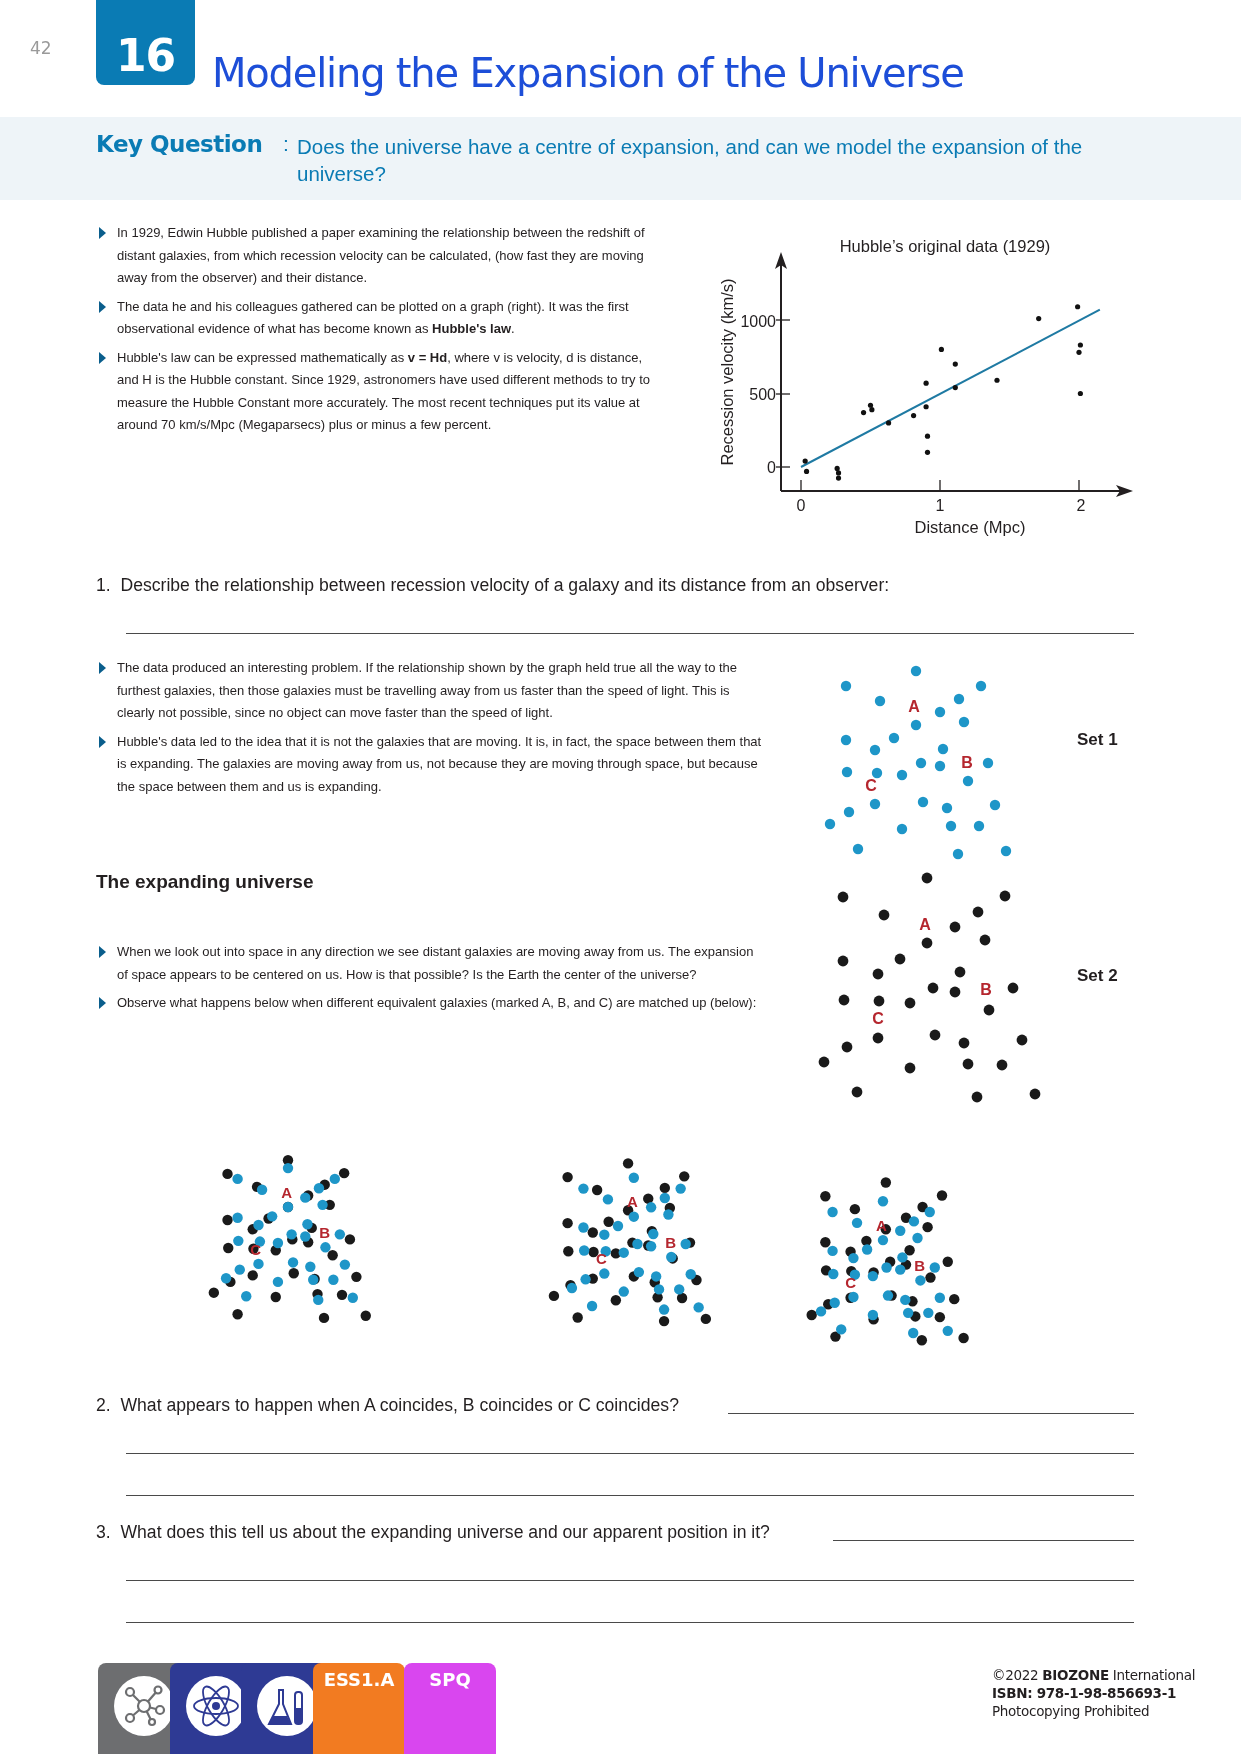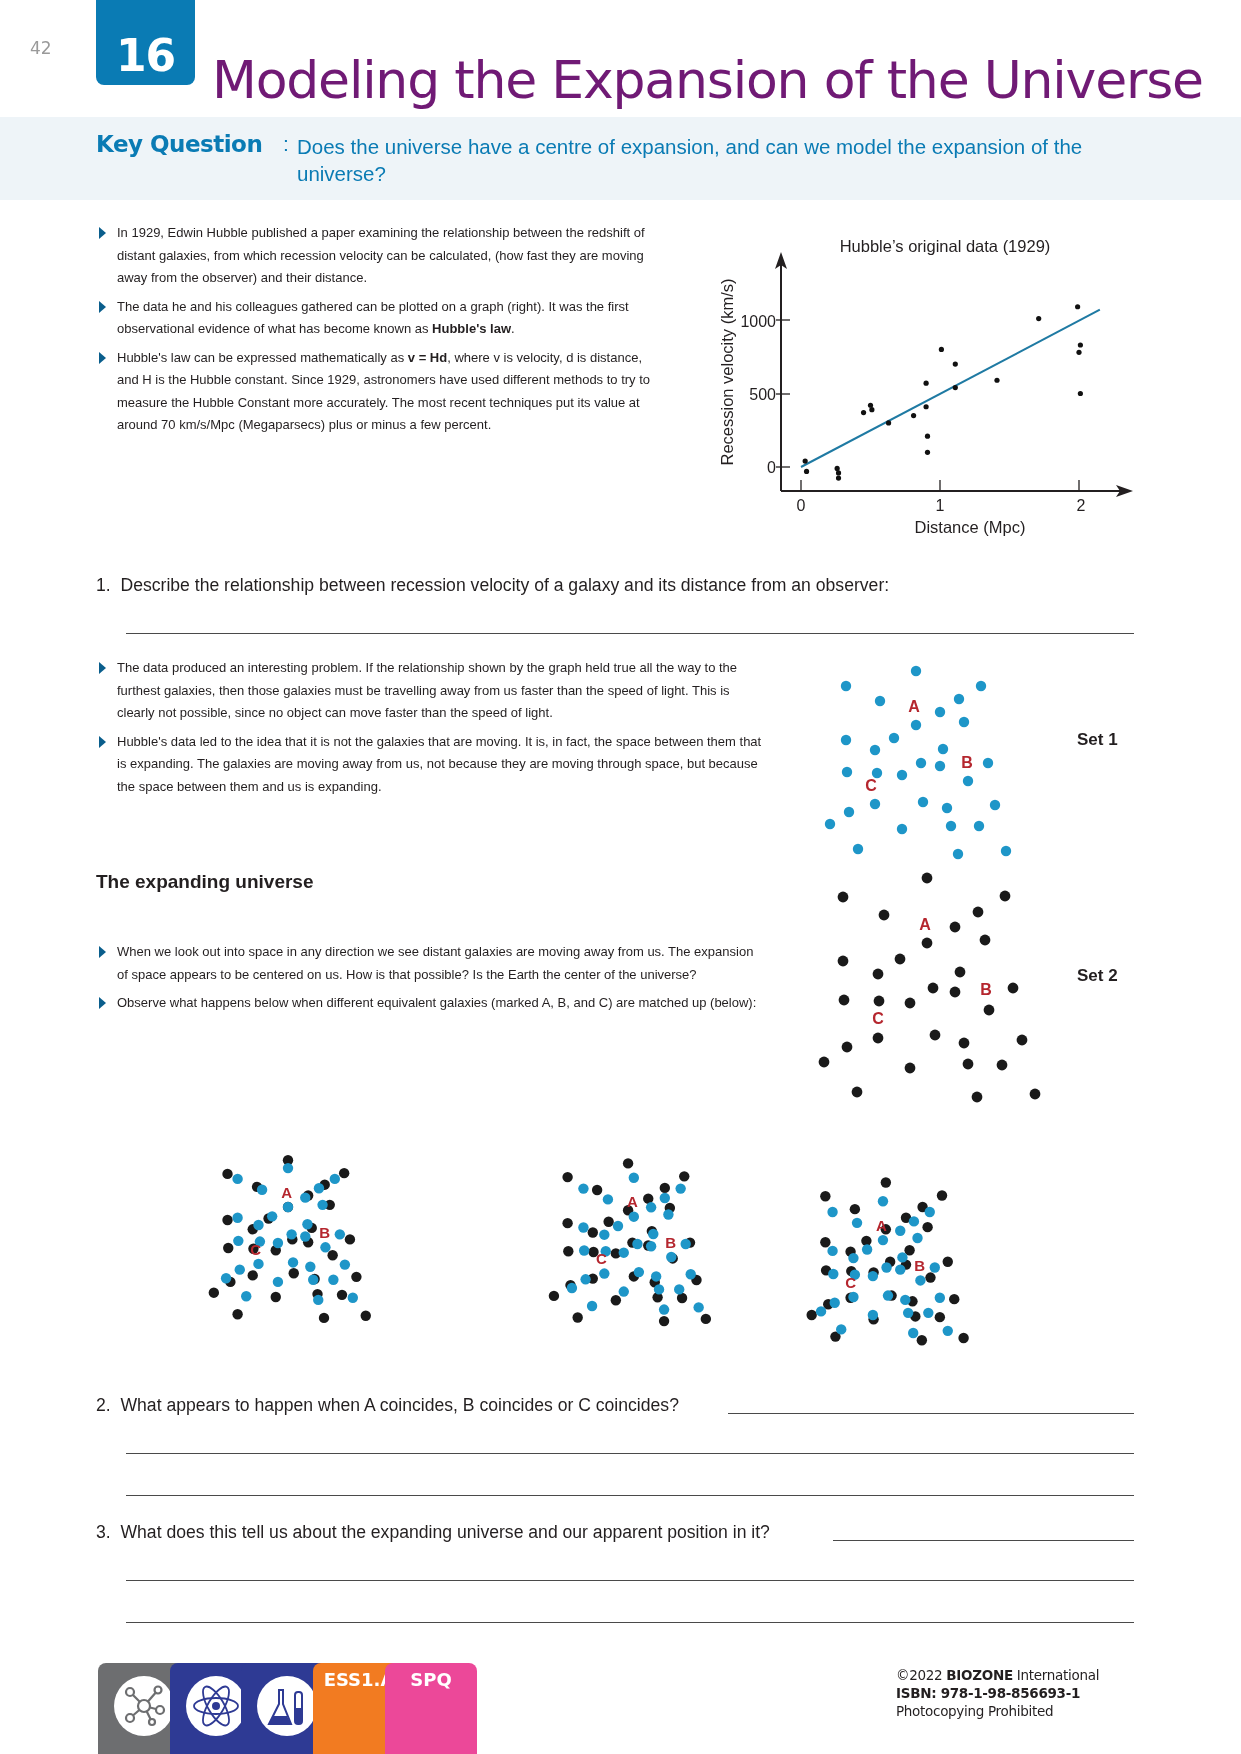--- a/index.html
+++ b/index.html
@@ -3,21 +3,21 @@
 <meta charset="utf-8">
 <style>
   * { box-sizing: border-box; margin: 0; padding: 0; }
   html, body { width: 1241px; height: 1754px; background: #ffffff; overflow: hidden; }
   body { position: relative; font-family: "Liberation Sans", sans-serif; color: #231f20; }
   .abs { position: absolute; }
 
   .page-num { left: 30px; top: 38px; font-size: 17px; color: #9a9a9a; font-family: "DejaVu Sans", sans-serif; }
   .chapter-tab { left: 96px; top: 0; width: 99px; height: 85px; background: #0a7bb4; border-radius: 0 0 8px 8px; }
   .chapter-num { position: absolute; left: 0; right: 0; bottom: 4px; text-align: center; color: #fff; font-size: 44px; font-weight: bold; font-family: "DejaVu Sans", sans-serif; letter-spacing: -1px; }
-  .title { left: 212px; top: 50px; font-size: 52px; color: #701a75; font-family: "DejaVu Sans", sans-serif; letter-spacing: -1.2px; font-weight: normal; text-align: center; }
+  .title { left: 212px; top: 50px; font-size: 40px; color: #1d4ed8; font-family: "DejaVu Sans", sans-serif; letter-spacing: -1.2px; font-weight: normal; text-align: center; }
 
   .kq-band { left: 0; top: 117px; width: 1241px; height: 83px; background: #eef4f8; }
   .kq-label { left: 96px; top: 131px; font-size: 23px; font-weight: bold; color: #0a7bb4; font-family: "DejaVu Sans", sans-serif; letter-spacing: -0.5px; }
   .kq-colon { left: 283px; top: 132px; font-size: 21px; color: #0a7bb4; }
   .kq-text { left: 297px; top: 133px; width: 860px; font-size: 20.5px; line-height: 27px; color: #0a7bb4; }
 
   .bullets { font-size: 13px; line-height: 22.5px; color: #231f20; }
   .bullet { position: relative; padding-left: 21px; margin-bottom: 6px; }
   .bullet .arrow { position: absolute; left: 3px; top: 5px; width: 0; height: 0; border-top: 6px solid transparent; border-bottom: 6px solid transparent; border-left: 7px solid #0a5e8c; }
   .b { font-weight: bold; }
@@ -25,21 +25,21 @@
   .section-head { font-size: 19px; font-weight: bold; color: #231f20; }
 
   .q { font-size: 17.6px; color: #231f20; }
   .rule { height: 0; border-top: 1.3px solid #4a4a4a; }
 
   .set-label { font-size: 17px; font-weight: bold; color: #231f20; }
 
   .footer-tile { top: 1663px; height: 91px; width: 92px; border-radius: 8px 8px 0 0; }
   .tile-icon { position: absolute; left: 16px; top: 13px; width: 60px; height: 60px; border-radius: 50%; background: #fff; }
   .tile-text { position: absolute; left: 0; right: 0; top: 6px; text-align: center; color: #fff; font-weight: bold; font-size: 18px; font-family: "DejaVu Sans", sans-serif; }
-  .copyright { left: 896px; top: 1666px; font-size: 13.5px; line-height: 18px; color: #231f20; font-family: "DejaVu Sans", sans-serif; letter-spacing: -0.3px; }
+  .copyright { left: 992px; top: 1666px; font-size: 13.5px; line-height: 18px; color: #231f20; font-family: "DejaVu Sans", sans-serif; letter-spacing: -0.3px; }
 
   svg text { font-family: "Liberation Sans", sans-serif; }
 </style>
 </head>
 <body>
 
 <div class="abs page-num">42</div>
 <div class="abs chapter-tab">
   <div class="chapter-num">16</div>
 </div>
@@ -487,21 +487,21 @@
         <rect x="38" y="16" width="7" height="32" rx="3"></rect>
       </g>
       <path d="M16 40 L30 40 L34 48 L12 48 Z" fill="#2e3a94"></path>
       <rect x="38" y="32" width="7" height="16" fill="#2e3a94"></rect>
     </svg>
   </div>
 </div>
 <div class="abs footer-tile" style="left:313px; background:#f27b21;">
   <div class="tile-text">ESS1.A</div>
 </div>
-<div class="abs footer-tile" style="left:385px; background:#ec4899;">
+<div class="abs footer-tile" style="left:404px; background:#d946ef;">
   <div class="tile-text">SPQ</div>
 </div>
 
 <div class="abs copyright">
   <div><span>©2022 </span><b>BIOZONE</b><span> International</span></div>
   <div style="font-weight:bold;">ISBN: 978-1-98-856693-1</div>
   <div>Photocopying Prohibited</div>
 </div>
 
 </body></html>

